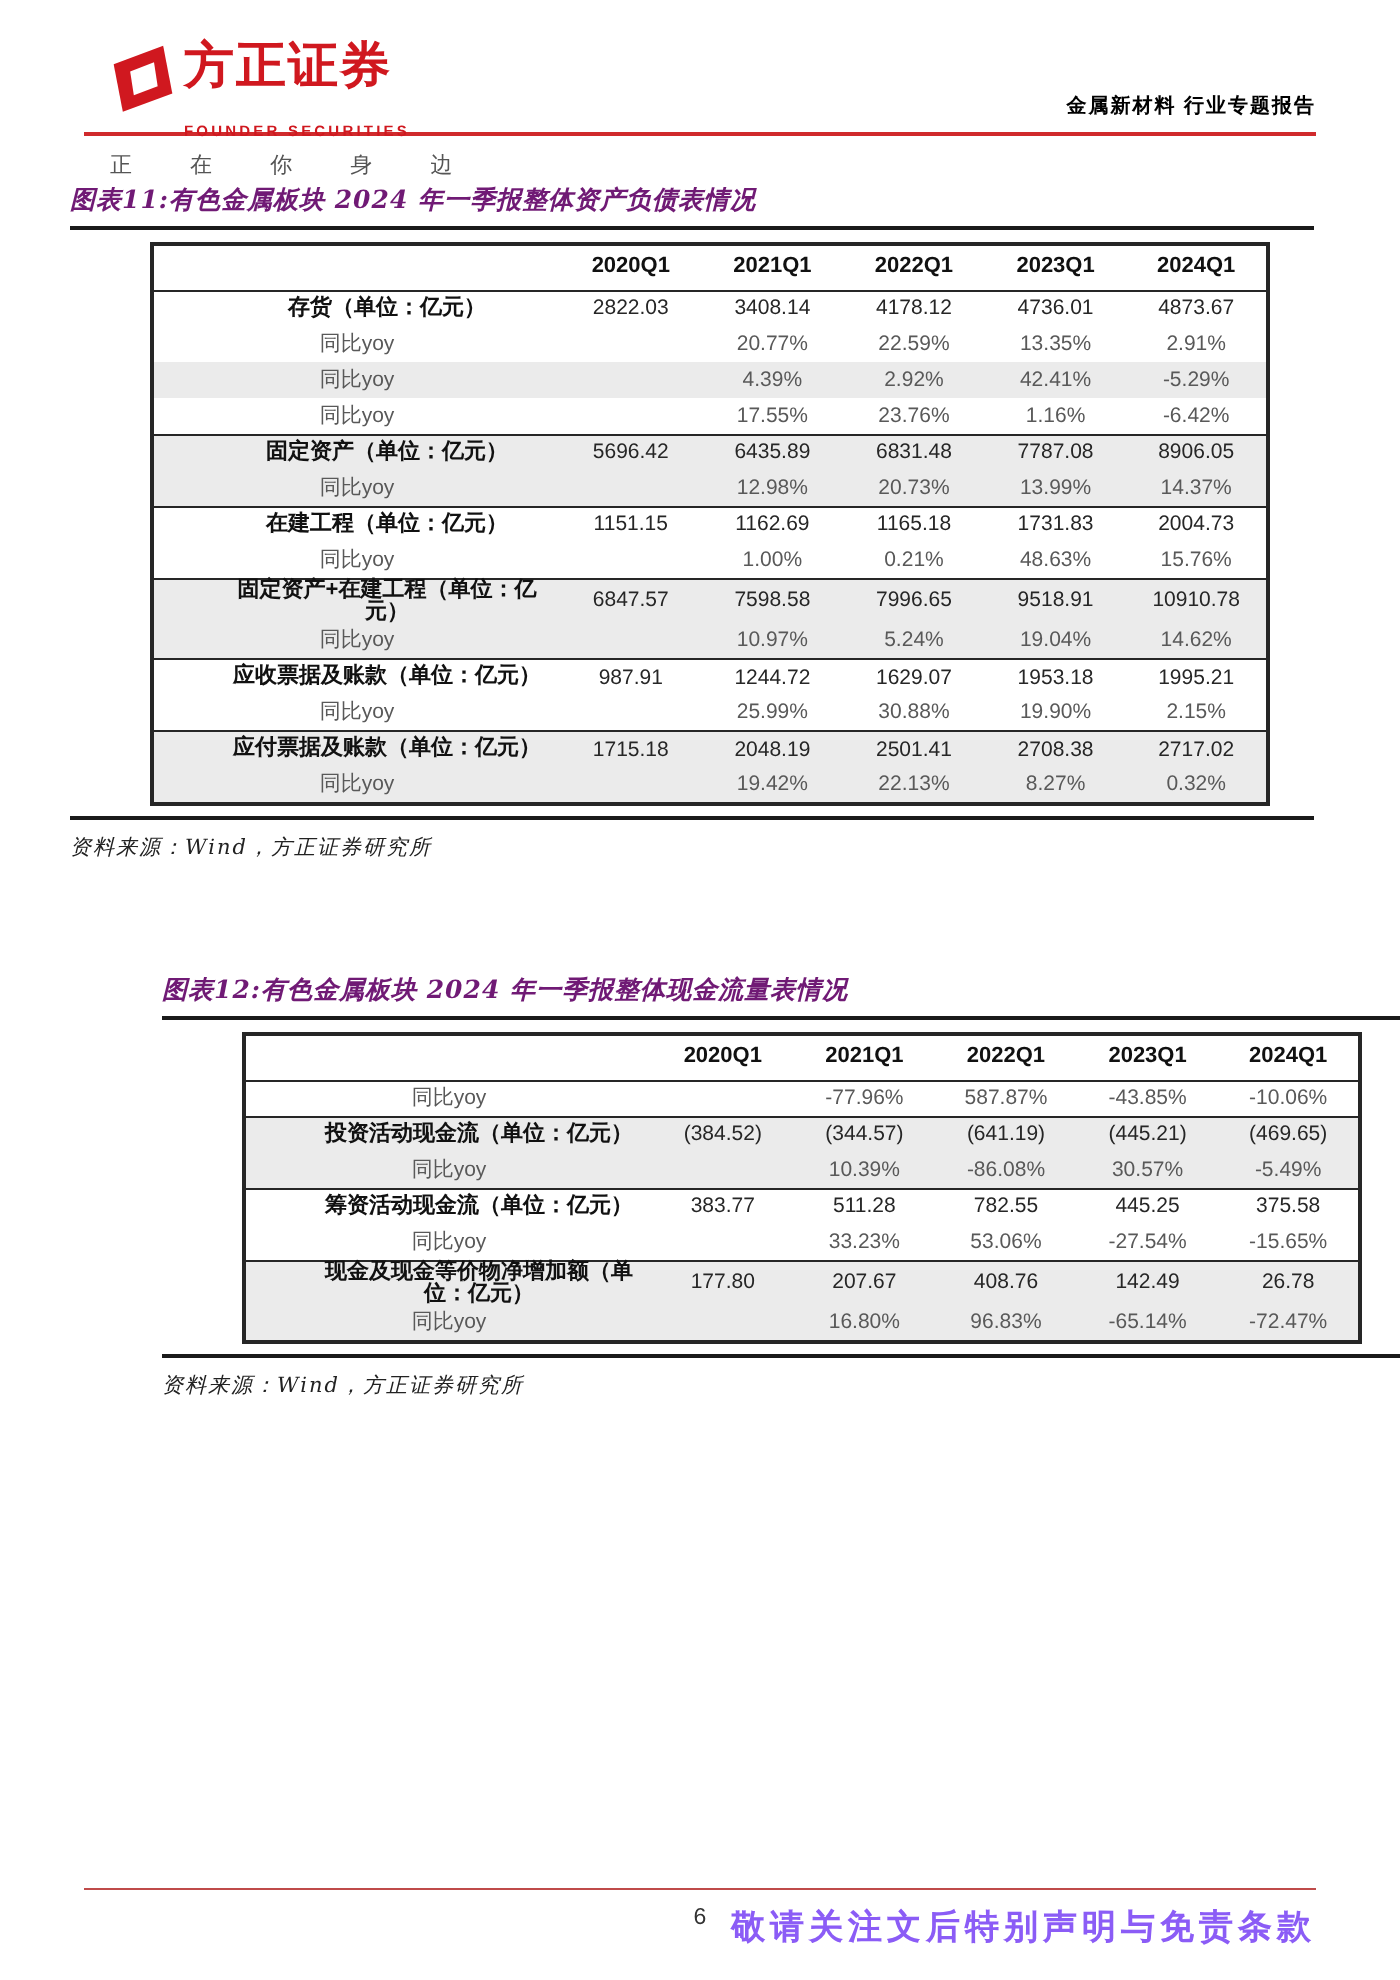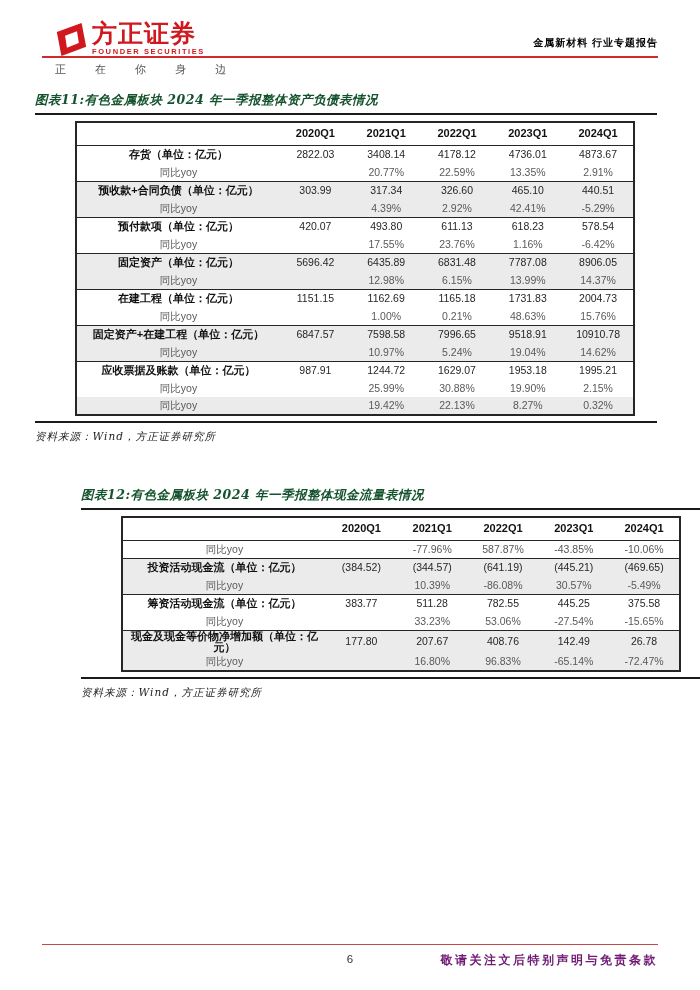--- a/index.html
+++ b/index.html
@@ -1,53 +1,53 @@
 <!DOCTYPE html>
 <html><head>
 <meta charset="utf-8">
 <style>
   * { margin:0; padding:0; box-sizing:border-box; }
   html,body { background:#fff; }
   body { width:700px; height:990px; position:relative; font-family:"Liberation Sans", sans-serif; color:#262626; }
 
   
-  .header { position:absolute; left:42px; right:42px; top:0; height:58px; border-bottom:2px solid #d02a2c; }
+  .header { position:absolute; left:42px; right:42px; top:0; height:68px; border-bottom:2px solid #d02a2c; }
   .logo-block { position:absolute; left:13px; top:20px; }
   .logo-row { display:flex; align-items:flex-start; }
   .logo-mark { width:33px; height:37px; margin-right:4px; }
   .brand-cn { font-size:25px; font-weight:bold; color:#d0181f; line-height:26px; letter-spacing:1px; font-family:"Liberation Sans", sans-serif; }
-  .brand-en { font-size:7.5px; font-weight:bold; color:#d0181f; letter-spacing:1.6px; margin-top:1px; }
+  .brand-en { font-size:7.5px; font-weight:bold; color:#d0181f; letter-spacing:1.6px; margin-top:15px; }
   .slogan { font-size:11px; color:#555; letter-spacing:13px; margin-top:5px; white-space:nowrap; }
   .report-tag { position:absolute; right:0; bottom:6px; font-size:10px; font-weight:bold; color:#000000; letter-spacing:1px; }
 
   
   .figure { position:absolute; left:35px; width:622px; }
   #figure11 { top:92px; }
   #figure12 { top:487px;margin-left:46px; }
-  .fig-title { font-family:"DejaVu Serif", serif; font-style:italic; font-weight:bold; font-size:12.5px; color:#14532d; letter-spacing:0.5px; }
+  .fig-title { font-family:"DejaVu Serif", serif; font-style:italic; font-weight:bold; font-size:12.5px; color:#701a75; letter-spacing:0.5px; }
   .fig-rule { height:0; border-top:2px solid #1a1a1a; margin-top:4px; }
   .fig-rule.bottom { margin-top:5px; }
   .fig-source { font-family:"DejaVu Serif", serif; font-style:italic; font-size:10.5px; color:#222; margin-top:7px; letter-spacing:1px; }
 
   table.data { border-collapse:collapse; table-layout:fixed; width:558px; margin:6px 0 0 40px; border:2px solid #262626; }
   table.data col.lab { width:204px; }
   table.data col.val { width:70.8px; }
   table.data th, table.data td { text-align:center; vertical-align:middle; padding:0 2px; height:18px; font-size:10.5px; line-height:1; }
   table.data thead th { height:23px; font-size:11px; font-weight:bold; color:#111; border-bottom:1.5px solid #262626; }
   table.data tbody tr.val-row td { color:#262626; }
-  table.data tbody tr.val-row td.label { font-weight:bold; color:#111; font-size:11px; }
+  table.data tbody tr.val-row td.label { font-weight:bold; color:#111; font-size:11px;padding-left:32px; }
   table.data tbody tr.yoy-row td { color:#595959; }
   table.data tbody tr.group-start td { border-top:1.5px solid #262626; }
   table.data tbody tr.band td { background:#ebebeb; }
   table.data td.red { color:#c0392b; }
 
   
   .footer { position:absolute; left:42px; right:42px; top:944px; border-top:1.5px solid #bf4b4a; height:36px; }
   .page-num { position:absolute; left:0; right:0; top:8px; text-align:center; font-size:11.5px; color:#333; }
-  .disclaimer { position:absolute; right:0; top:7px; font-size:12px; font-weight:bold; color:#701a75; letter-spacing:2.5px; }
+  .disclaimer { position:absolute; right:0; top:7px; font-size:17px; font-weight:bold; color:#8b5cf6; letter-spacing:2.5px; }
 </style>
 </head>
 <body>
 
 <div class="header">
   <div class="logo-block">
     <div class="logo-row">
       <svg class="logo-mark" viewBox="0 0 36 40">
         <polygon points="2,13 29,3 34,29 7,39" fill="#d0181f"></polygon>
         <polygon points="11,17 24,12 26,25 13,30" fill="#ffffff"></polygon>
@@ -94,43 +94,27 @@
           <td>4873.67</td>
         </tr>
         <tr class="yoy-row">
           <td class="label yoy-label">同比yoy</td>
           <td></td>
           <td>20.77%</td>
           <td>22.59%</td>
           <td>13.35%</td>
           <td>2.91%</td>
         </tr>
-        <tr class="val-row group-start band">
-          <td class="label">预收款+合同负债（单位：亿元）</td>
-          <td>303.99</td>
-          <td>317.34</td>
-          <td>326.60</td>
-          <td>465.10</td>
-          <td>440.51</td>
-        </tr>
         <tr class="yoy-row band">
           <td class="label yoy-label">同比yoy</td>
           <td></td>
           <td>4.39%</td>
           <td>2.92%</td>
           <td>42.41%</td>
           <td>-5.29%</td>
-        </tr>
-        <tr class="val-row group-start">
-          <td class="label">预付款项（单位：亿元）</td>
-          <td>420.07</td>
-          <td>493.80</td>
-          <td>611.13</td>
-          <td>618.23</td>
-          <td>578.54</td>
         </tr>
         <tr class="yoy-row">
           <td class="label yoy-label">同比yoy</td>
           <td></td>
           <td>17.55%</td>
           <td>23.76%</td>
           <td>1.16%</td>
           <td>-6.42%</td>
         </tr>
         <tr class="val-row group-start band">
@@ -138,21 +122,21 @@
           <td>5696.42</td>
           <td>6435.89</td>
           <td>6831.48</td>
           <td>7787.08</td>
           <td>8906.05</td>
         </tr>
         <tr class="yoy-row band">
           <td class="label yoy-label">同比yoy</td>
           <td></td>
           <td>12.98%</td>
-          <td>6.15%</td>
+          <td>20.73%</td>
           <td>13.99%</td>
           <td>14.37%</td>
         </tr>
         <tr class="val-row group-start">
           <td class="label">在建工程（单位：亿元）</td>
           <td>1151.15</td>
           <td>1162.69</td>
           <td>1165.18</td>
           <td>1731.83</td>
           <td>2004.73</td>
@@ -189,20 +173,28 @@
           <td>1953.18</td>
           <td>1995.21</td>
         </tr>
         <tr class="yoy-row">
           <td class="label yoy-label">同比yoy</td>
           <td></td>
           <td>25.99%</td>
           <td>30.88%</td>
           <td>19.90%</td>
           <td>2.15%</td>
+        </tr>
+        <tr class="val-row group-start band">
+          <td class="label">应付票据及账款（单位：亿元）</td>
+          <td>1715.18</td>
+          <td>2048.19</td>
+          <td>2501.41</td>
+          <td>2708.38</td>
+          <td>2717.02</td>
         </tr>
         <tr class="yoy-row band">
           <td class="label yoy-label">同比yoy</td>
           <td></td>
           <td>19.42%</td>
           <td>22.13%</td>
           <td>8.27%</td>
           <td>0.32%</td>
         </tr>
       </tbody>

